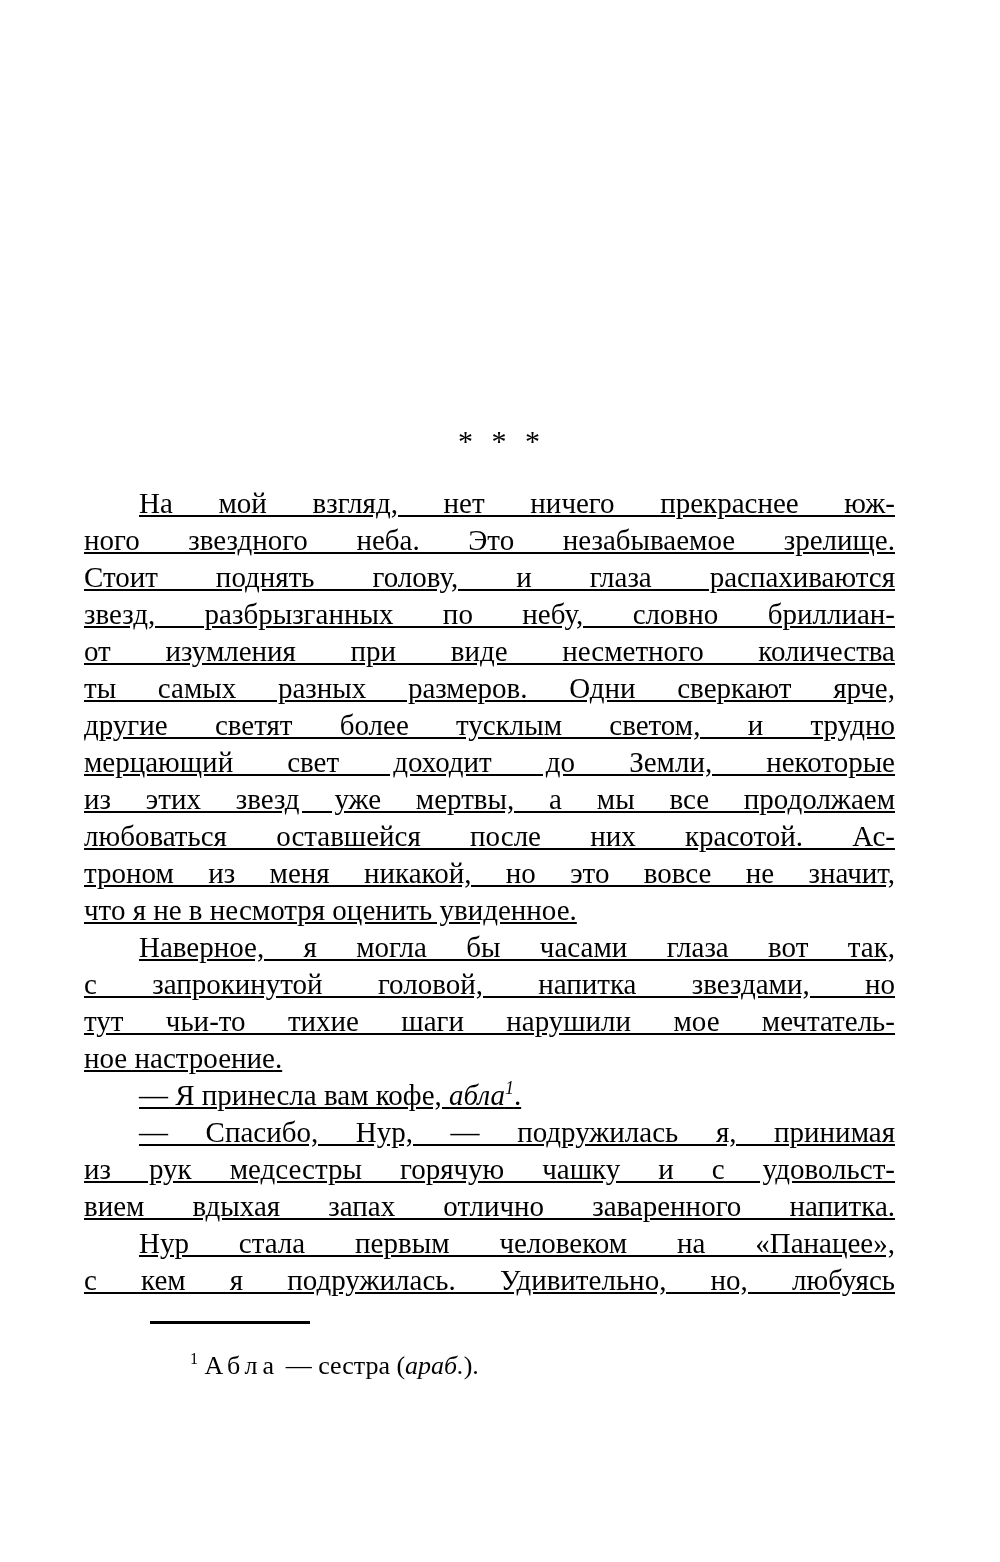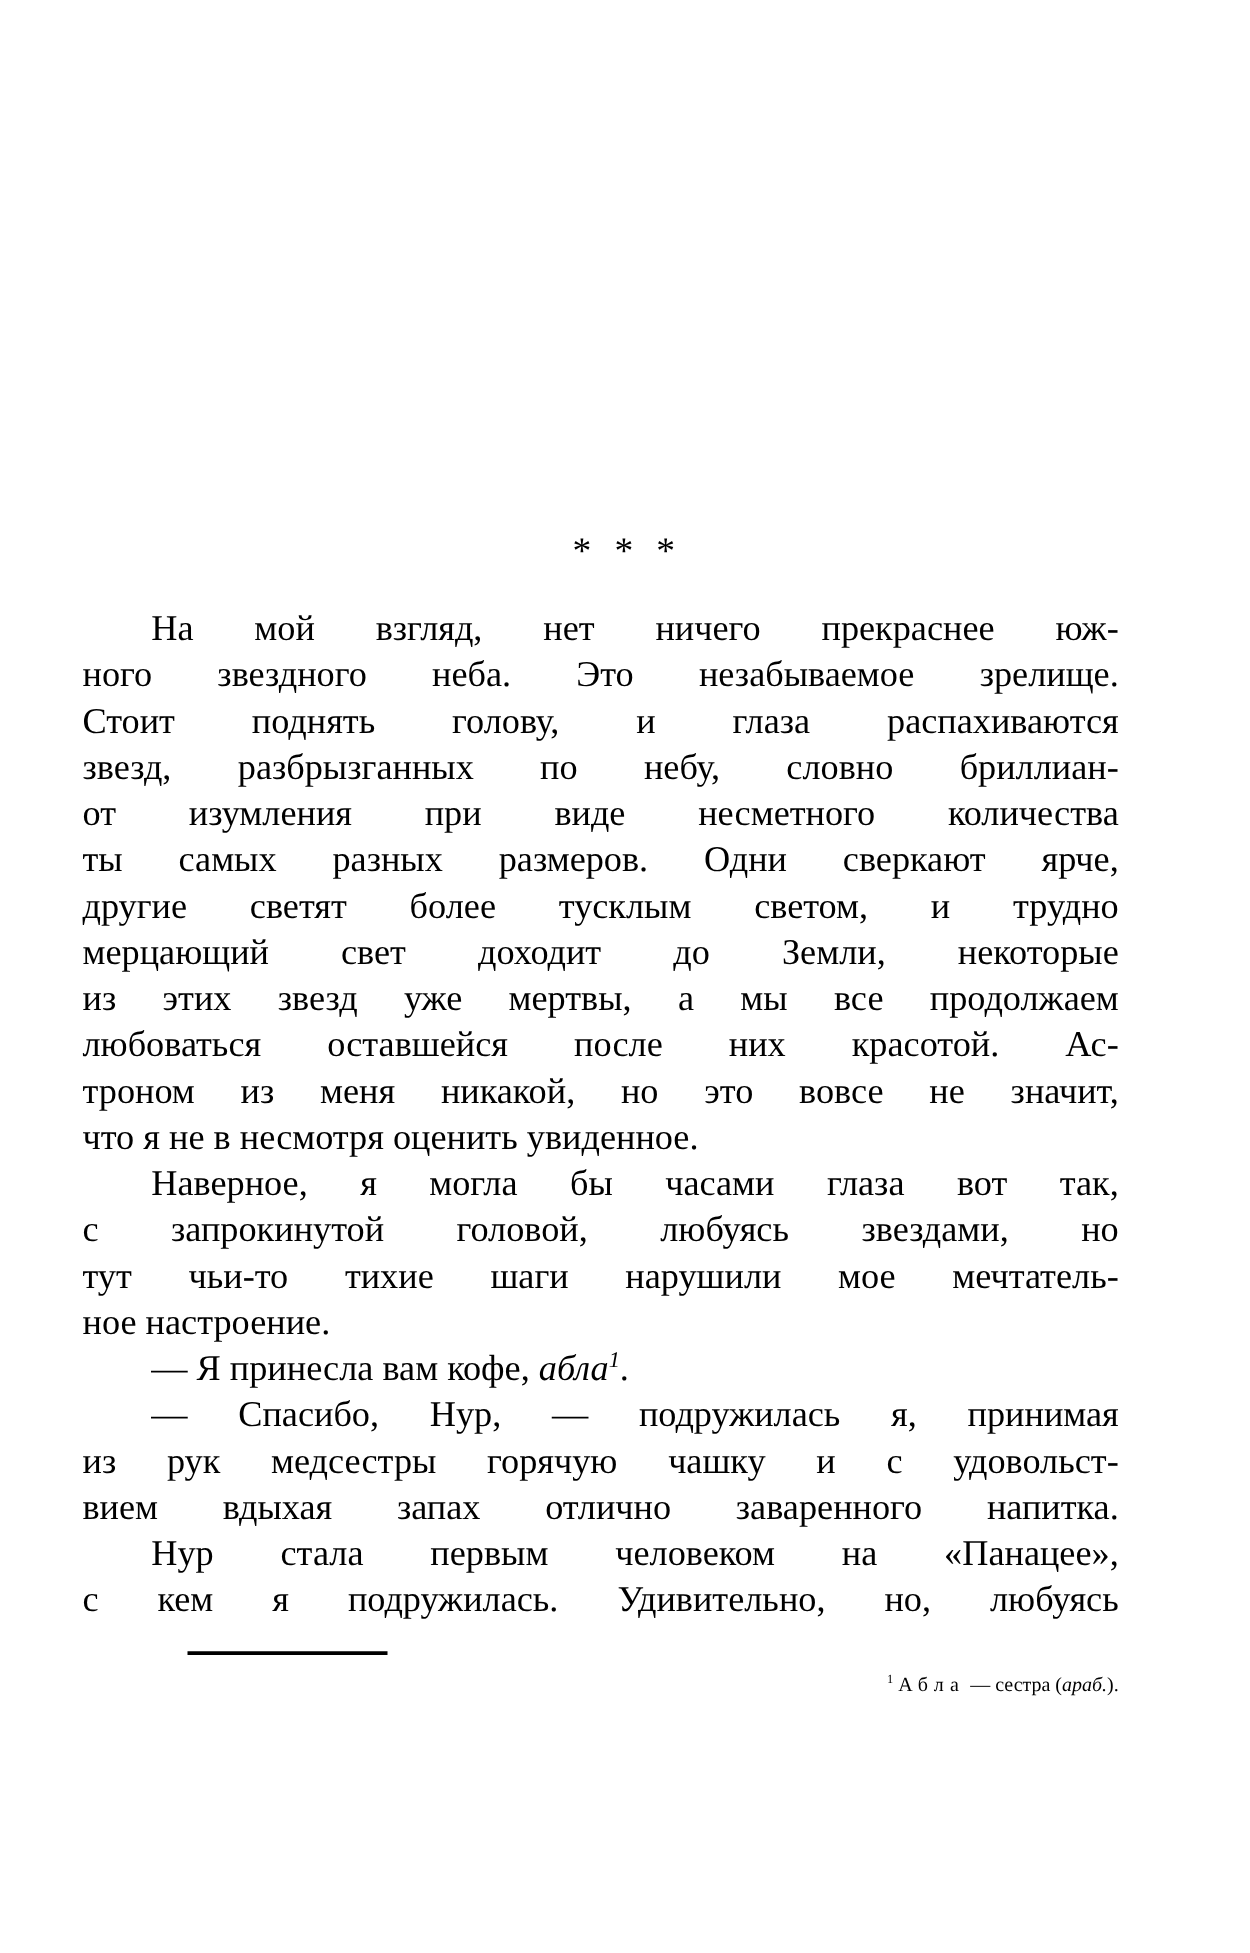--- a/index.html
+++ b/index.html
@@ -18,23 +18,24 @@
   }
   .separator {
     padding-top: 422px;
     text-align: center;
     font-size: 30px;
     line-height: 37px;
     word-spacing: 7px;
     letter-spacing: 2px;
   }
   .text-block {
-    margin: 26px 105px 0 66px;
+    margin: 26px 105px 0 84px;
     font-size: 29px;
     line-height: 37px;
+    text-decoration: underline;
   }
   .line {
     text-align: justify;
     text-align-last: justify;
   }
   .line.left {
     text-align-last: left;
   }
   .line.indent {
     text-indent: 55px;
@@ -49,26 +50,25 @@
   .footnote-area {
     margin-left: 150px;
   }
   .footnote-rule {
     width: 160px;
     border: 0;
     border-top: 3px solid #000000;
     margin: 22px 0 0 0;
   }
   .footnote-text {
-    margin-top: 8px;
-    font-size: 16px;
+    margin-top: 25px;
+    font-size: 26px;
     line-height: 34px;
     text-indent: 40px;
     width: 745px;
-    text-align: right;
   }
 </style>
 </head>
 <body>
 
 <div class="page">
   <div class="separator">* * *</div>
 
   <div class="text-block">
       <div class="paragraph">
@@ -80,21 +80,21 @@
         <div class="line">ты самых разных размеров. Одни сверкают ярче,</div>
         <div class="line">другие светят более тусклым светом, и трудно</div>
         <div class="line">мерцающий свет доходит до Земли, некоторые</div>
         <div class="line">из этих звезд уже мертвы, а мы все продолжаем</div>
         <div class="line">любоваться оставшейся после них красотой. Ас-</div>
         <div class="line">троном из меня никакой, но это вовсе не значит,</div>
         <div class="line left">что я не в несмотря оценить увиденное.</div>
       </div>
       <div class="paragraph">
         <div class="line indent">Наверное, я могла бы часами глаза вот так,</div>
-        <div class="line">с запрокинутой головой, любуясь звездами, но</div>
+        <div class="line">с запрокинутой головой, напитка звездами, но</div>
         <div class="line">тут чьи-то тихие шаги нарушили мое мечтатель-</div>
         <div class="line left">ное настроение.</div>
       </div>
       <div class="paragraph">
         <div class="line left indent"><span>— Я принесла вам кофе, </span><span class="it">абла</span><span class="it sup">1</span><span>.</span></div>
       </div>
       <div class="paragraph">
         <div class="line indent">— Спасибо, Нур, — подружилась я, принимая</div>
         <div class="line">из рук медсестры горячую чашку и с удовольст-</div>
         <div class="line">вием вдыхая запах отлично заваренного напитка.</div>

